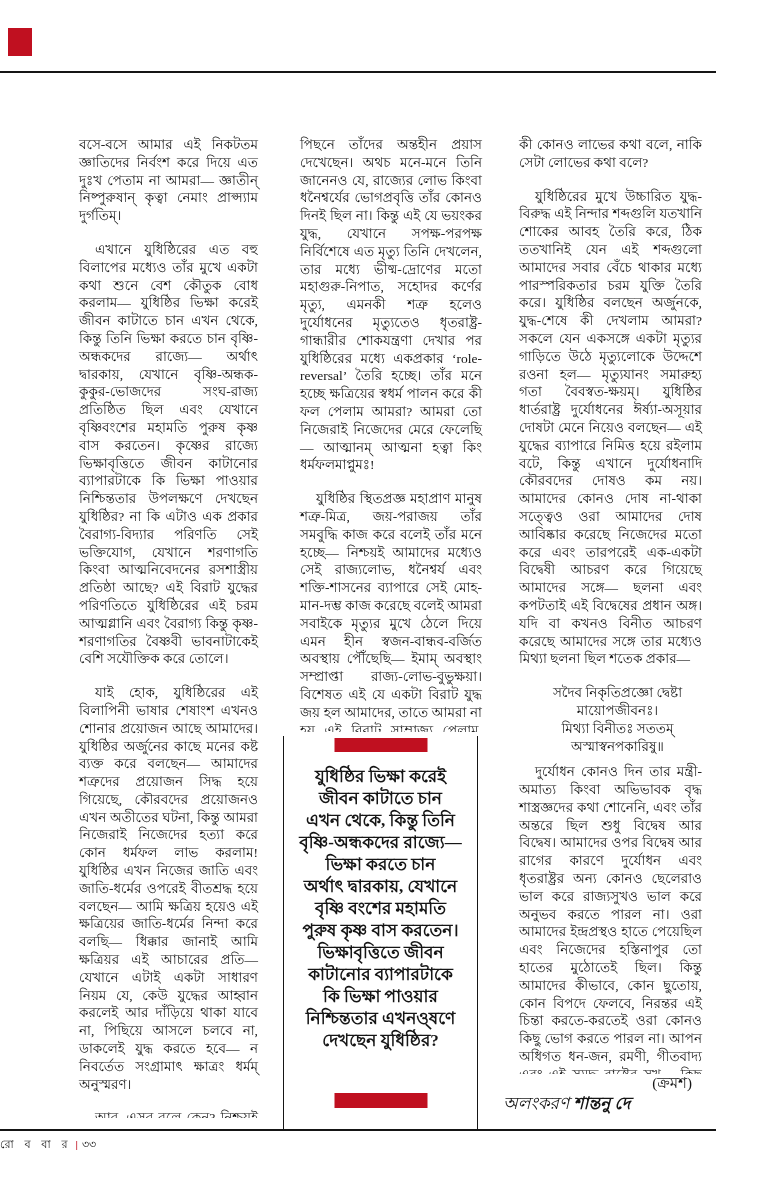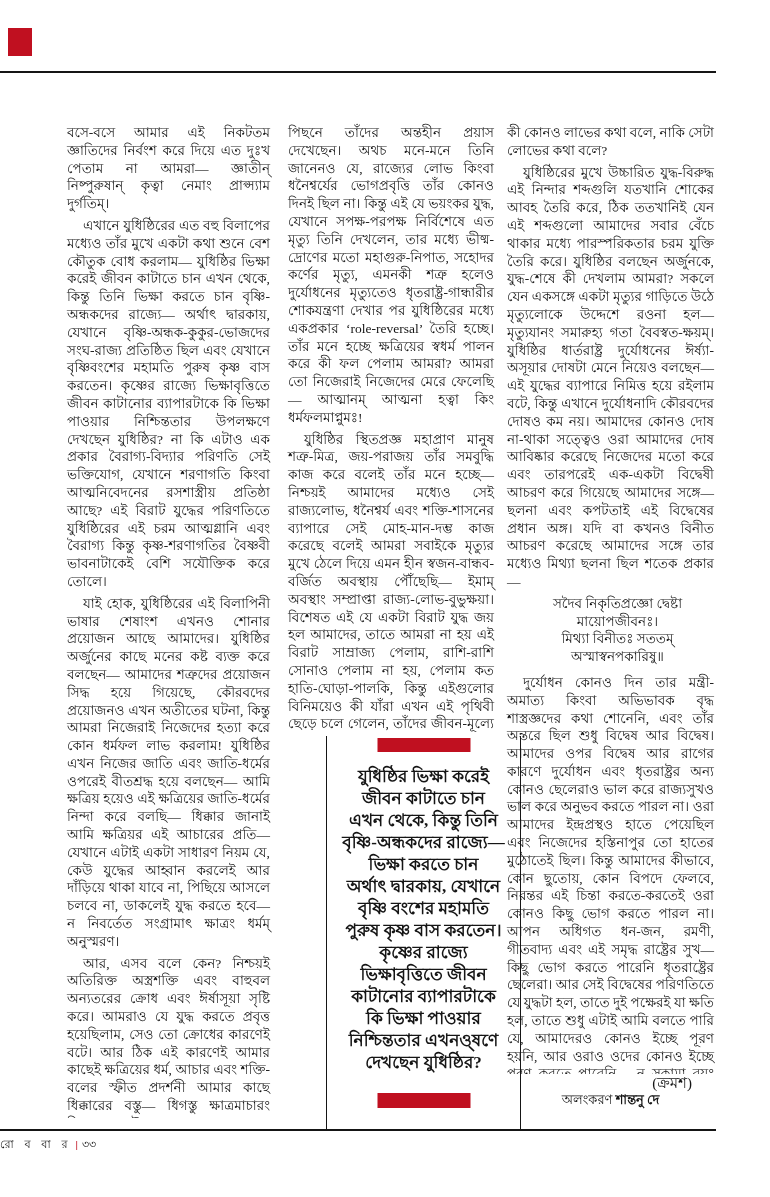--- a/index.html
+++ b/index.html
@@ -20,55 +20,54 @@
   .rule-bottom{top:1129px;width:716px;}
 
   .col{
     position:absolute;top:120px;overflow:hidden;
     font-size:13.5px;line-height:17.8px;text-align:justify;
   }
   .col1{left:63px;width:211px;height:998px;}
   .col2{left:284px;width:214px;height:612px;}
   .col3{left:503px;width:215px;height:954px;}
 
-  .col p{margin:4px;}
+  .col p{margin:16px;}
   .col p.indent{text-indent:16px;}
   .sloka{
     white-space:pre-line;
     padding-left:14px;
     text-align:center;
     margin:2px 0 8px 0 !important;
   }
   .col p.after-sloka{margin-top:8px;}
 
   .pullquote{
     position:absolute;left:283px;top:736px;
     width:195px;height:393px;
     border-left:1.5px solid #151515;
     border-right:1.5px solid #151515;
     box-sizing:border-box;
-    margin-left:43px;
   }
   .pq-bar{position:absolute;left:50%;transform:translateX(-50%);width:93px;height:14px;}
   .pq-bar-top{top:2px;}
   .pq-bar-bottom{top:357px;height:15px;}
   .pq-lines{
     position:absolute;top:30px;left:4px;right:4px;
     text-align:center;font-weight:bold;
     font-size:17px;line-height:22px;
   }
 
   .continuation{
     position:absolute;left:503px;top:1071px;width:215px;
     text-align:right;padding-right:26px;box-sizing:border-box;
     font-size:15px;
   }
   .credit{
     position:absolute;left:503px;top:1090px;width:215px;
-    text-align:center;font-size:13px;
+    text-align:left;font-size:17px;font-style:italic;
   }
   .credit .credit-name{font-weight:bold;}
 
   .footer{
     position:absolute;left:0;top:1136px;width:716px;
     font-size:11px;color:#151515;
   }
   .footer .folio{letter-spacing:4px;}
   .footer .sep{margin:0 4px;font-weight:bold;}
 </style>
@@ -97,21 +96,20 @@
     <div class="pq-bar pq-bar-top" style="background: rgb(192, 16, 32);"></div>
     <div class="pq-lines">
       <div class="pq-line">যুধিষ্ঠির ভিক্ষা করেই</div>
       <div class="pq-line">জীবন কাটাতে চান</div>
       <div class="pq-line">এখন থেকে, কিন্তু তিনি</div>
       <div class="pq-line">বৃষ্ণি-অন্ধকদের রাজ্যে—</div>
       <div class="pq-line">ভিক্ষা করতে চান</div>
       <div class="pq-line">অর্থাৎ দ্বারকায়, যেখানে</div>
       <div class="pq-line">বৃষ্ণি বংশের মহামতি</div>
       <div class="pq-line">পুরুষ কৃষ্ণ বাস করতেন।</div>
-      <div class="pq-line">কৃষ্ণের রাজ্যে</div>
       <div class="pq-line">ভিক্ষাবৃত্তিতে জীবন</div>
       <div class="pq-line">কাটানোর ব্যাপারটাকে</div>
       <div class="pq-line">কি ভিক্ষা পাওয়ার</div>
       <div class="pq-line">নিশ্চিন্ততার এখনও্ষণে</div>
       <div class="pq-line">দেখছেন যুধিষ্ঠির?</div>
     </div>
     <div class="pq-bar pq-bar-bottom" style="background: rgb(192, 16, 32);"></div>
   </div>
 
   <div class="col col3">

